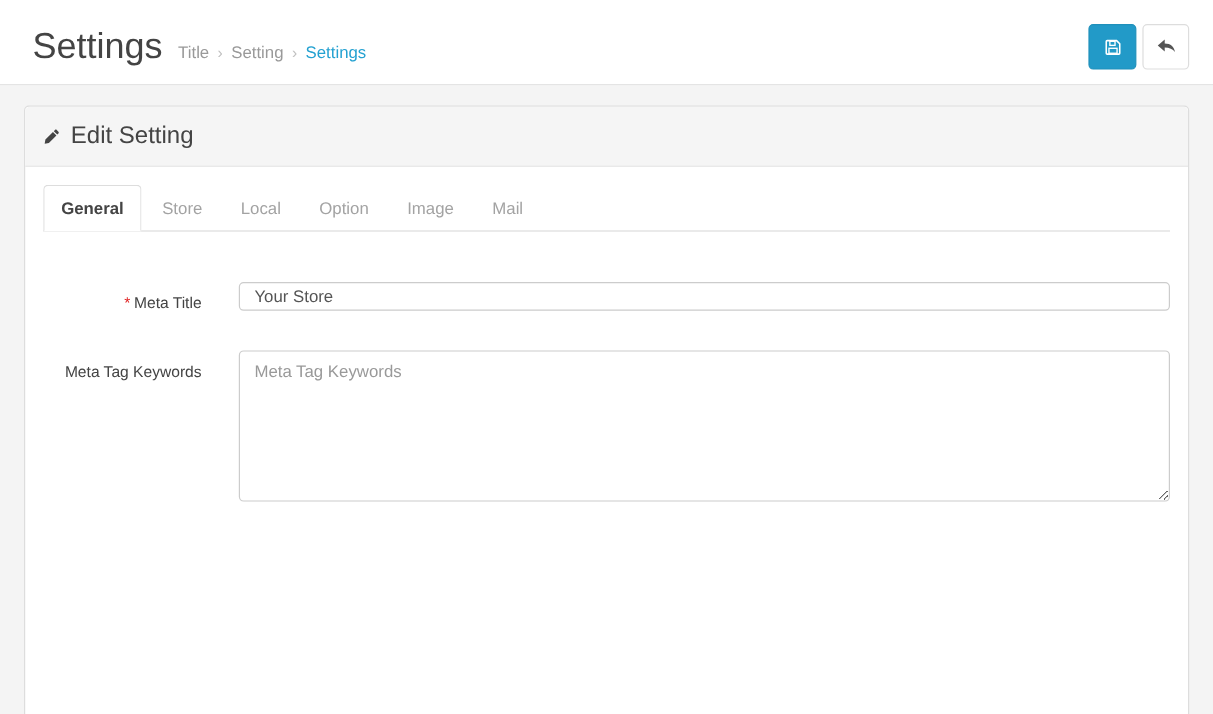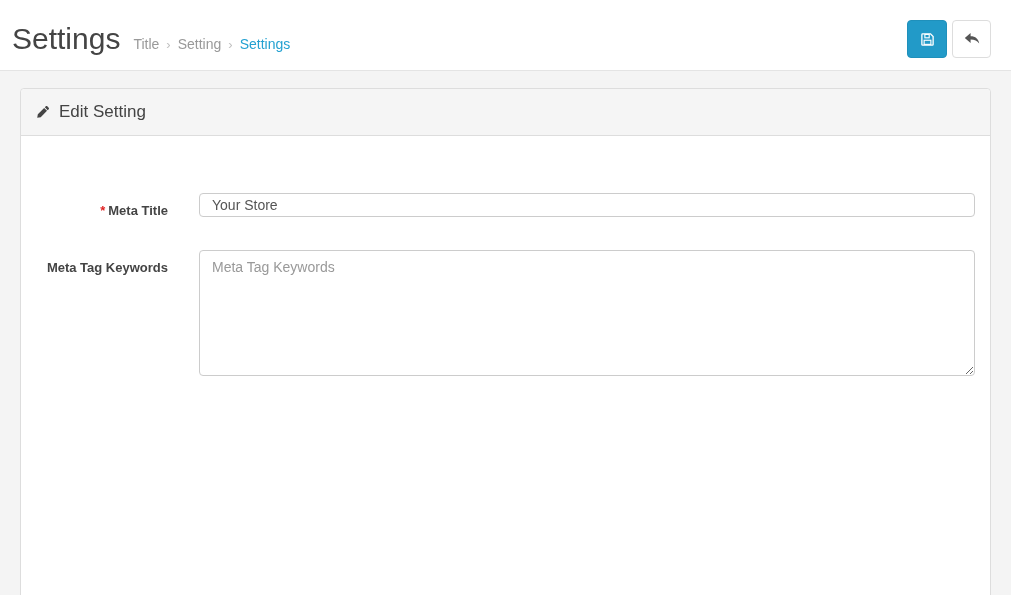--- a/index.html
+++ b/index.html
@@ -13,21 +13,21 @@
     color: #444;
   }
 
   
   .page-header {
     height: 71px;
     background: #fff;
     border-bottom: 1px solid #e4e4e4;
     display: flex;
     align-items: center;
-    padding: 8px 20px 0 12px;
+    padding: 8px 20px 0 27px;
   }
   .title-group {
     display: flex;
     align-items: baseline;
   }
   .page-title {
     font-size: 30px;
     font-weight: 300;
     color: #444;
     margin: 0;
@@ -71,21 +71,21 @@
     background: #fff;
     border: 1px solid #ddd;
     border-radius: 4px 4px 0 0;
     min-height: 562px;
   }
   .panel-heading {
     background: #f5f5f5;
     border-bottom: 1px solid #ddd;
     border-radius: 4px 4px 0 0;
     padding: 13px 15px;
-    font-size: 17px;
+    font-size: 20px;
     color: #444;
     display: flex;
     align-items: center;
   }
   .panel-heading .heading-icon { margin-right: 9px; display: inline-flex; }
   .panel-body { padding: 15px; }
 
   
   .nav-tabs {
     display: flex;
@@ -113,21 +113,21 @@
     padding: 9px 14px 10px 14px;
   }
 
   
   .tab-content { padding-top: 42px; }
   .form-row { display: flex; margin-bottom: 31px; }
   .form-label {
     flex: 0 0 132px;
     text-align: right;
     font-size: 13px;
-    font-weight: bold;
+    font-weight: normal;
     color: #444;
     padding-top: 9px;
     line-height: 17px;
   }
   .required-mark { color: #e02222; margin-right: 3px; }
   .form-field { flex: 1; margin-left: 31px; }
   .form-control {
     width: 100%;
     font-family: "Liberation Sans", "DejaVu Sans", sans-serif;
     font-size: 14px;
@@ -187,20 +187,28 @@
       <span class="heading-icon">
         <svg width="14" height="14" viewBox="0 0 16 16">
           <path d="M11.2 1.5c.5-.5 1.2-.5 1.7 0l1.6 1.6c.5.5.5 1.2 0 1.7l-1.1 1.1-3.3-3.3 1.1-1.1zM9.3 3.4l3.3 3.3-7.2 7.2-4 .7.7-4 7.2-7.2z" fill="#444"></path>
         </svg>
       </span>
       <span>Edit Setting</span>
     </div>
 
     <div class="panel-body">
 
+      <ul class="nav-tabs">
+        <li class="nav-tab active">General</li>
+        <li class="nav-tab">Store</li>
+        <li class="nav-tab">Local</li>
+        <li class="nav-tab">Option</li>
+        <li class="nav-tab">Image</li>
+        <li class="nav-tab">Mail</li>
+      </ul>
 
       <div class="tab-content">
 
         <div class="form-row">
           <label class="form-label"><span class="required-mark">*</span><span>Meta Title</span></label>
           <div class="form-field">
             <input type="text" class="form-control" value="Your Store" style="">
           </div>
         </div>
 

